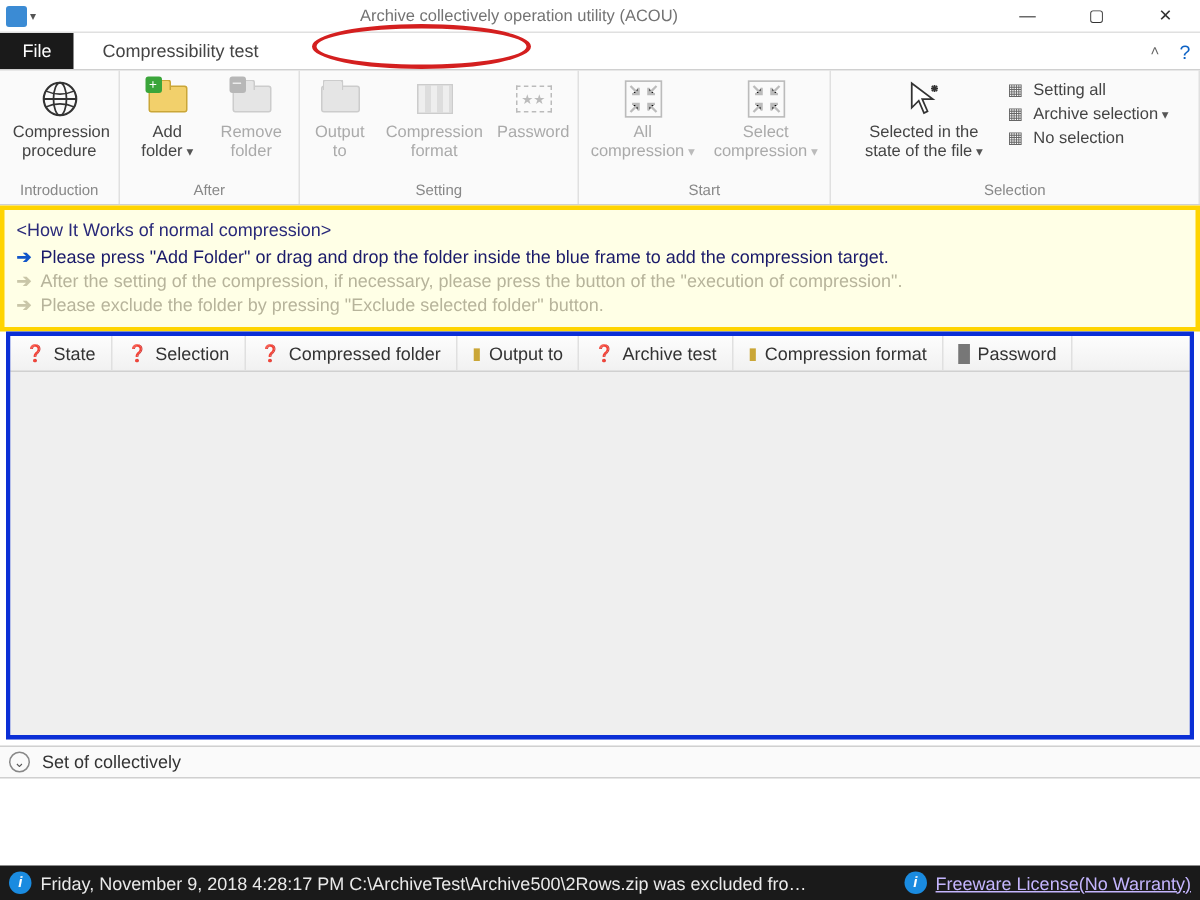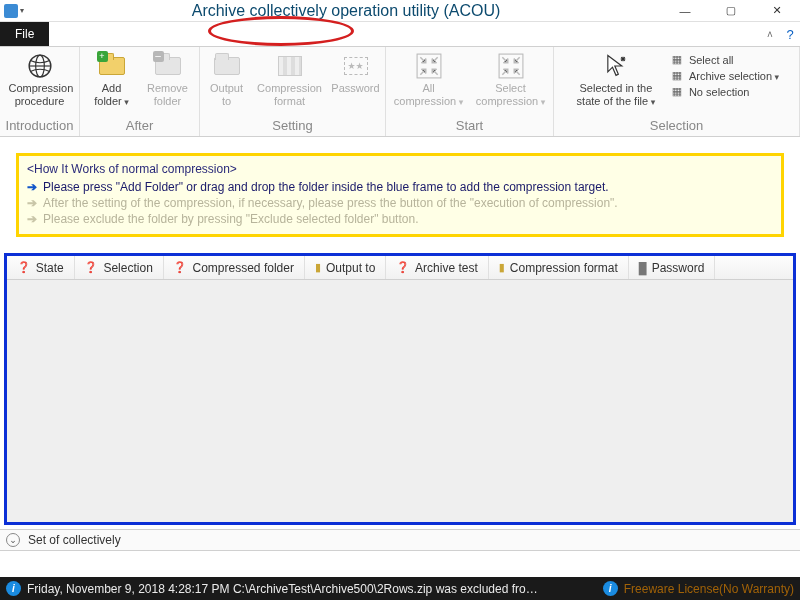--- a/index.html
+++ b/index.html
@@ -3,60 +3,60 @@
 <meta charset="utf-8">
 <style>
   * { box-sizing: border-box; margin: 0; padding: 0; font-family: "Segoe UI", Tahoma, sans-serif; }
   body { width: 800px; height: 600px; background: #fff; overflow: hidden; font-size: 12px; position: relative; }
 
   
   .titlebar { height: 22px; background: #fff; display: flex; align-items: center; border-bottom: 1px solid #e0e0e0; }
   .titlebar .qat { width: 30px; display: flex; align-items: center; padding-left: 4px; gap:2px; }
   .qat-icon { width:14px; height:14px; background:#3b8bd4; border-radius:2px; }
   .qat-drop { font-size:8px; color:#555; }
-  .titlebar .title { flex: 1; text-align: center; font-size: 16px; color: #0c4a6e; }
+  .titlebar .title { flex: 1; text-align: center; font-size: 11px; color: #737373; }
   .titlebar .winbtns { display: flex; }
   .winbtn { width: 46px; height: 22px; display:flex; align-items:center; justify-content:center; font-size:11px; color:#333; }
 
   
   .tabstrip { height: 25px; background:#fff; display:flex; align-items:stretch; border-bottom:1px solid #d0d0d0; position:relative; }
   .tab { padding: 4px 18px; font-size:12px; color:#444; display:flex; align-items:center; border:1px solid transparent; }
   .tab.file { background:#1a1a1a; color:#fff; padding:4px 14px; }
   .tab.active { color:#0b61c4; }
   .tabstrip .spacer { flex:1; }
   .helpico { width:20px; display:flex; align-items:center; justify-content:center; color:#0b61c4; font-size:13px; }
   .caret { width:20px; display:flex; align-items:center; justify-content:center; color:#666; font-size:10px;}
   
   .red-ellipse { position:absolute; left:208px; top:-6px; width:146px; height:30px; border:3px solid #d41f1f; border-radius:50%; pointer-events:none; }
 
   
   .ribbon { height:90px; background:#fafafa; border-bottom:1px solid #d0d0d0; display:flex; }
   .group { border-right:1px solid #e0e0e0; display:flex; flex-direction:column; align-items:center; }
   .group .items { flex:1; display:flex; align-items:flex-start; padding-top:3px; }
-  .group .label { font-size:13px; color:#888; padding:2px 0 3px; }
+  .group .label { font-size:10px; color:#888; padding:2px 0 3px; }
   .rbtn { width:66px; text-align:center; font-size:11px; color:#444; line-height:1.15; padding:0 2px; }
   .rbtn.disabled { color:#aaa; }
   .rbtn .ic { height:32px; display:flex; align-items:center; justify-content:center; font-size:22px; }
   .rbtn .drop::after { content:" ▾"; font-size:9px; color:#555; }
   .rbtn.disabled .drop::after { color:#bbb; }
   .small-list { display:flex; flex-direction:column; gap:3px; padding:3px 6px 0 6px; font-size:11px; color:#444; }
   .small-list .row { display:flex; align-items:center; gap:5px; white-space:nowrap; }
   .small-list .row .ic2 { width:14px; text-align:center; color:#666; }
   .small-list .row .drop2::after { content:" ▾"; font-size:9px; color:#555; }
 
   
   .foldershape { width:26px; height:18px; background:#f2d06b; border:1px solid #caa637; border-radius:2px; position:relative; }
   .foldershape::before { content:""; position:absolute; left:0; top:-5px; width:12px; height:6px; background:#f2d06b; border:1px solid #caa637; border-bottom:none; border-radius:2px 2px 0 0; }
   .plusbadge { position:absolute; left:-3px; top:-7px; width:11px; height:11px; background:#3aa53a; color:#fff; font-size:9px; line-height:11px; text-align:center; border-radius:2px; }
   .dimfolder { width:26px; height:18px; background:#e5e5e5; border:1px solid #ccc; border-radius:2px; position:relative; }
   .dimfolder::before { content:""; position:absolute; left:0; top:-5px; width:12px; height:6px; background:#e5e5e5; border:1px solid #ccc; border-bottom:none; border-radius:2px 2px 0 0; }
   .minusbadge { position:absolute; left:-3px; top:-7px; width:11px; height:11px; background:#b7b7b7; color:#fff; font-size:10px; line-height:10px; text-align:center; border-radius:2px; }
 
   
-  .howbox { margin:16px; border:3px solid #ffd400; background:#ffffe6; padding:6px 8px; font-size:12px; }
+  .howbox { margin:0; border:3px solid #ffd400; background:#ffffe6; padding:6px 8px; font-size:12px; }
   .howbox .hdr { color:#2a2a7a; margin-bottom:4px; }
   .howbox .line { display:flex; gap:6px; margin:2px 0; }
   .howbox .line.active { color:#1a1a6a; }
   .howbox .line.dim { color:#b7b49b; }
   .howbox .arrow { color:#1256c9; font-weight:bold; }
   .howbox .line.dim .arrow { color:#c9c6a8; }
 
   
   .bluepane { margin:0 4px 4px; border:3px solid #0b2fd6; background:#f0f0f0; height:272px; display:flex; flex-direction:column; }
   .colhdr { background:linear-gradient(#fdfdfd,#f1f1f1); border-bottom:1px solid #d0d0d0; display:flex; height:24px; align-items:center; }
@@ -68,21 +68,21 @@
 
   
   .setbar { height:22px; border-top:1px solid #d0d0d0; border-bottom:1px solid #d0d0d0; background:#fafafa; display:flex; align-items:center; gap:8px; padding:0 6px; font-size:12px; color:#333; }
   .setbar .circ { width:14px; height:14px; border:1px solid #888; border-radius:50%; display:flex; align-items:center; justify-content:center; font-size:9px; color:#555; }
 
   
   .statusbar { height:23px; background:#1a1a1a; color:#eaeaea; display:flex; align-items:center; font-size:12px; padding:0 6px; gap:6px; position:absolute; bottom:0; left:0; right:0; }
   .statusbar .infoico { width:15px; height:15px; border-radius:50%; background:#1a8be0; color:#fff; font-size:10px; font-style:italic; font-weight:bold; display:flex; align-items:center; justify-content:center; }
   .statusbar .msg { white-space:nowrap; overflow:hidden; text-overflow:ellipsis; max-width:520px; }
   .statusbar .spacer { flex:1; }
-  .statusbar .lic { color:#a16207;text-align:right; }
+  .statusbar .lic { text-decoration:underline; color:#c4b5fd;text-align:right; }
 
   svg.globe { width:26px; height:26px; }
   .cursor-star { font-size:22px; }
 </style>
 </head>
 <body>
 
 <div class="titlebar">
   <div class="qat">
     <div class="qat-icon"></div>
@@ -91,20 +91,21 @@
   <div class="title">Archive collectively operation utility (ACOU)</div>
   <div class="winbtns">
     <div class="winbtn">—</div>
     <div class="winbtn">▢</div>
     <div class="winbtn">✕</div>
   </div>
 </div>
 
 <div class="tabstrip">
   <div class="tab file">File</div>
+  <div class="tab">Compressibility test</div>
   <div class="spacer"></div>
   <div class="caret">˄</div>
   <div class="helpico">?</div>
   <div class="red-ellipse"></div>
 </div>
 
 <div class="ribbon">
 
   <div class="group" style="width:80px">
     <div class="items">
@@ -224,21 +225,21 @@
                 <line x1="19.5" y1="4.5" x2="16.5" y2="7.5"></line>
               </g>
             </svg>
         </div>
         <div class="drop" style="white-space:pre-line">Selected in the
 state of the file</div>
       </div>
       <div class="small-list">
         <div class="row">
             <span class="ic2">▦</span>
-            <span>Select all</span>
+            <span>Setting all</span>
           </div>
         <div class="row">
             <span class="ic2">▦</span>
             <span class="drop2">Archive selection</span>
           </div>
         <div class="row">
             <span class="ic2">▦</span>
             <span>No selection</span>
           </div>
       </div>

